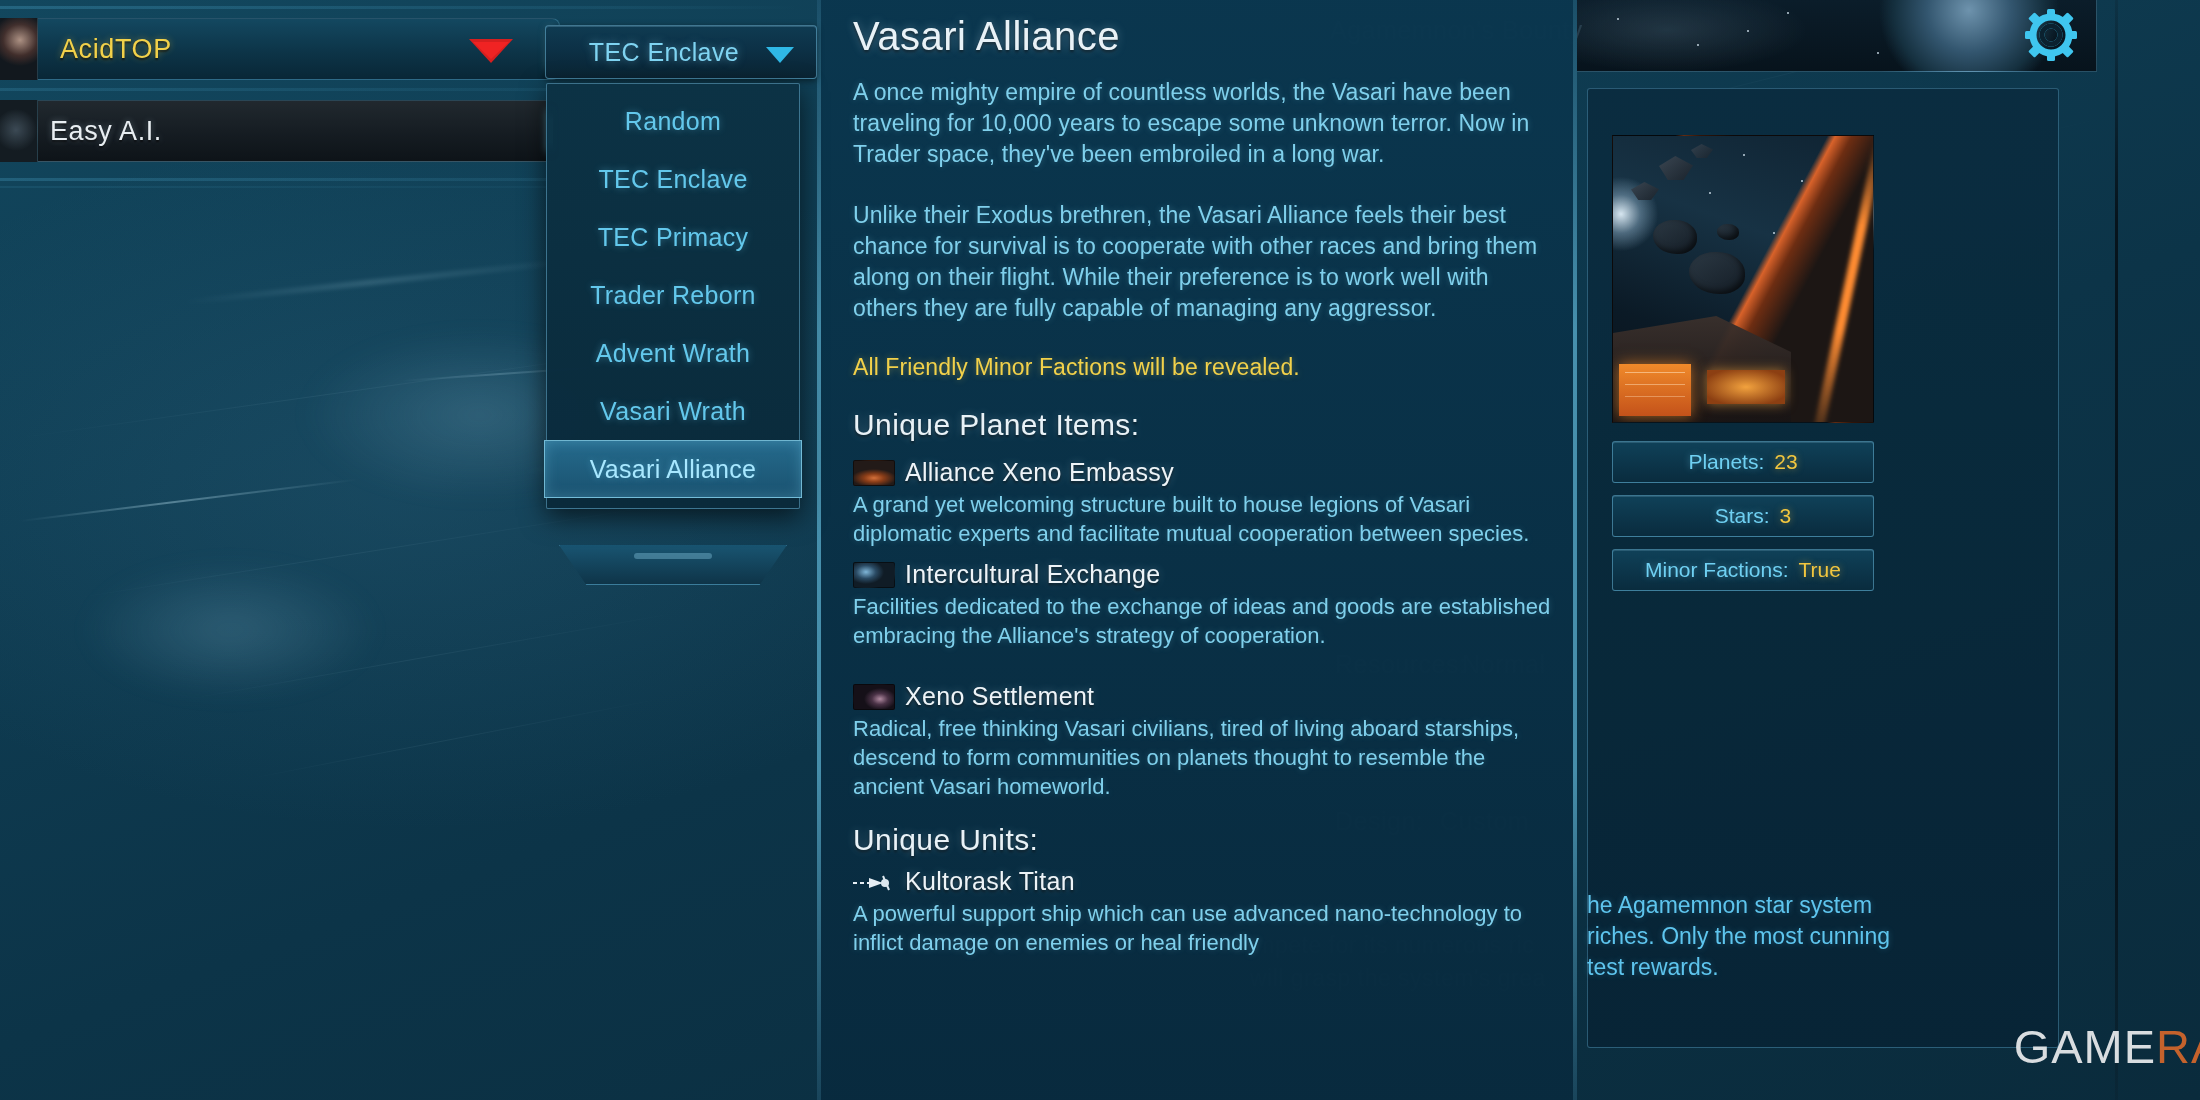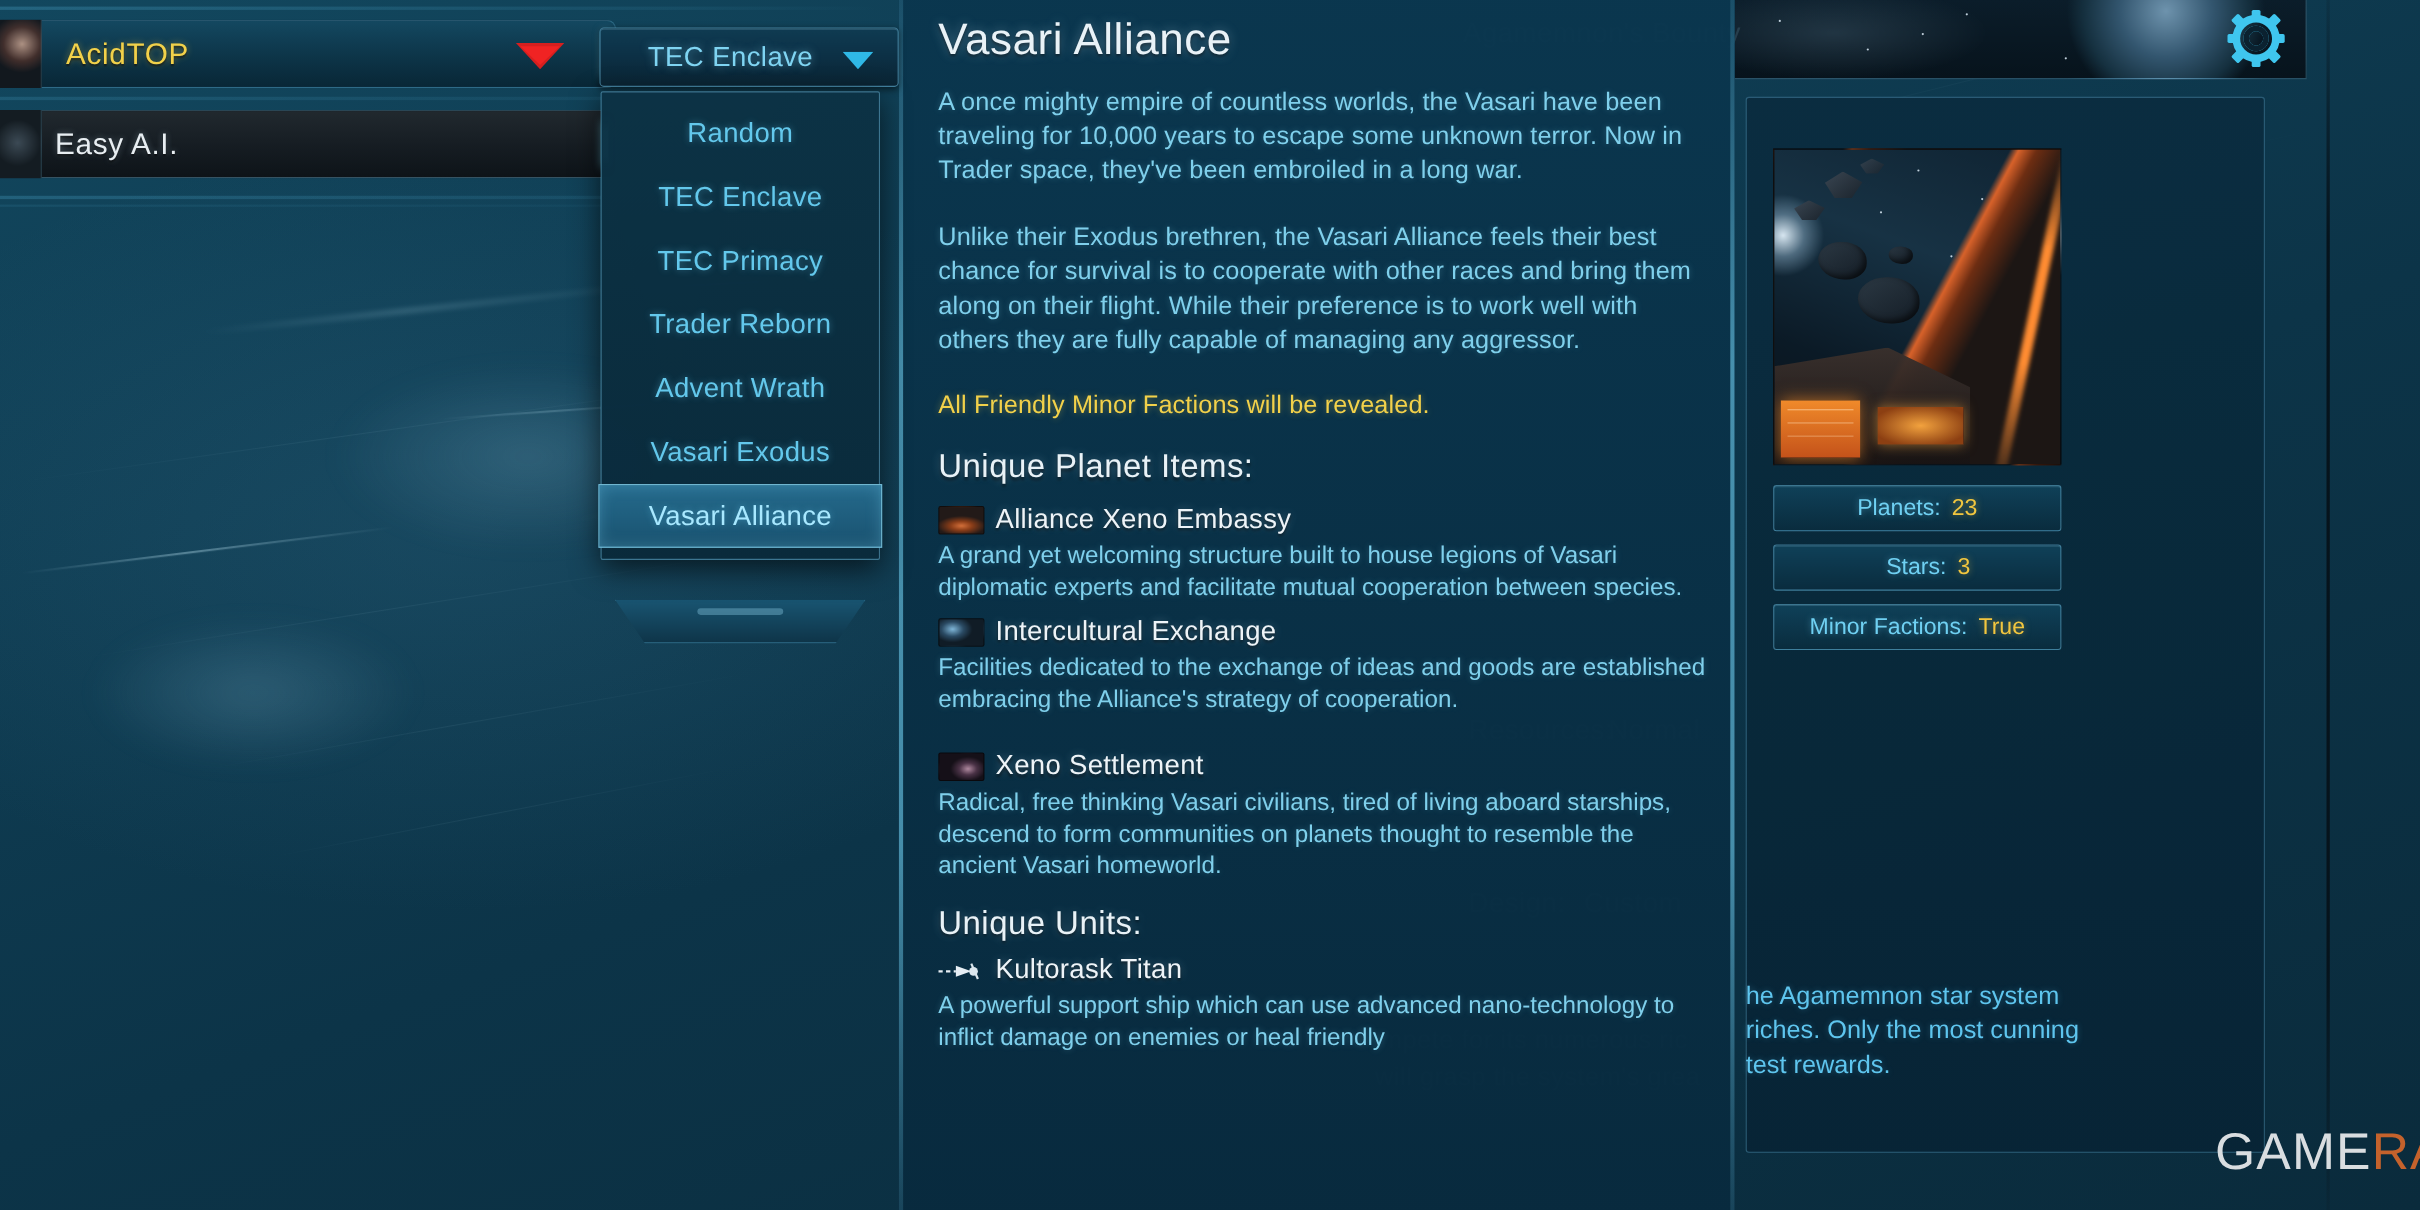--- a/index.html
+++ b/index.html
@@ -366,21 +366,21 @@
     <div class="dd-foot">
       <div class="dd-foot-notch"></div>
     </div>
 
     <div class="dd-menu">
       <div class="dd-item">Random</div>
       <div class="dd-item">TEC Enclave</div>
       <div class="dd-item">TEC Primacy</div>
       <div class="dd-item">Trader Reborn</div>
       <div class="dd-item">Advent Wrath</div>
-      <div class="dd-item">Vasari Exodus</div>
+      <div class="dd-item">Vasari Wrath</div>
       <div class="dd-item selected">Vasari Alliance</div>
     </div>
   </div>
 
   <div class="ghost" style="left:1330px; top:16px;">Agamemnon's Bounty</div>
   <div class="ghost" style="left:1335px; top:650px;">Resources:</div>
   <div class="ghost" style="left:1462px; top:650px;">Normal</div>
   <div class="ghost" style="left:1335px; top:807px;">Design:</div>
   <div class="ghost" style="left:1440px; top:807px;">Custom</div>
   <div class="ghost small" style="left:1230px; top:932px;">compete for its numerous ric</div>

